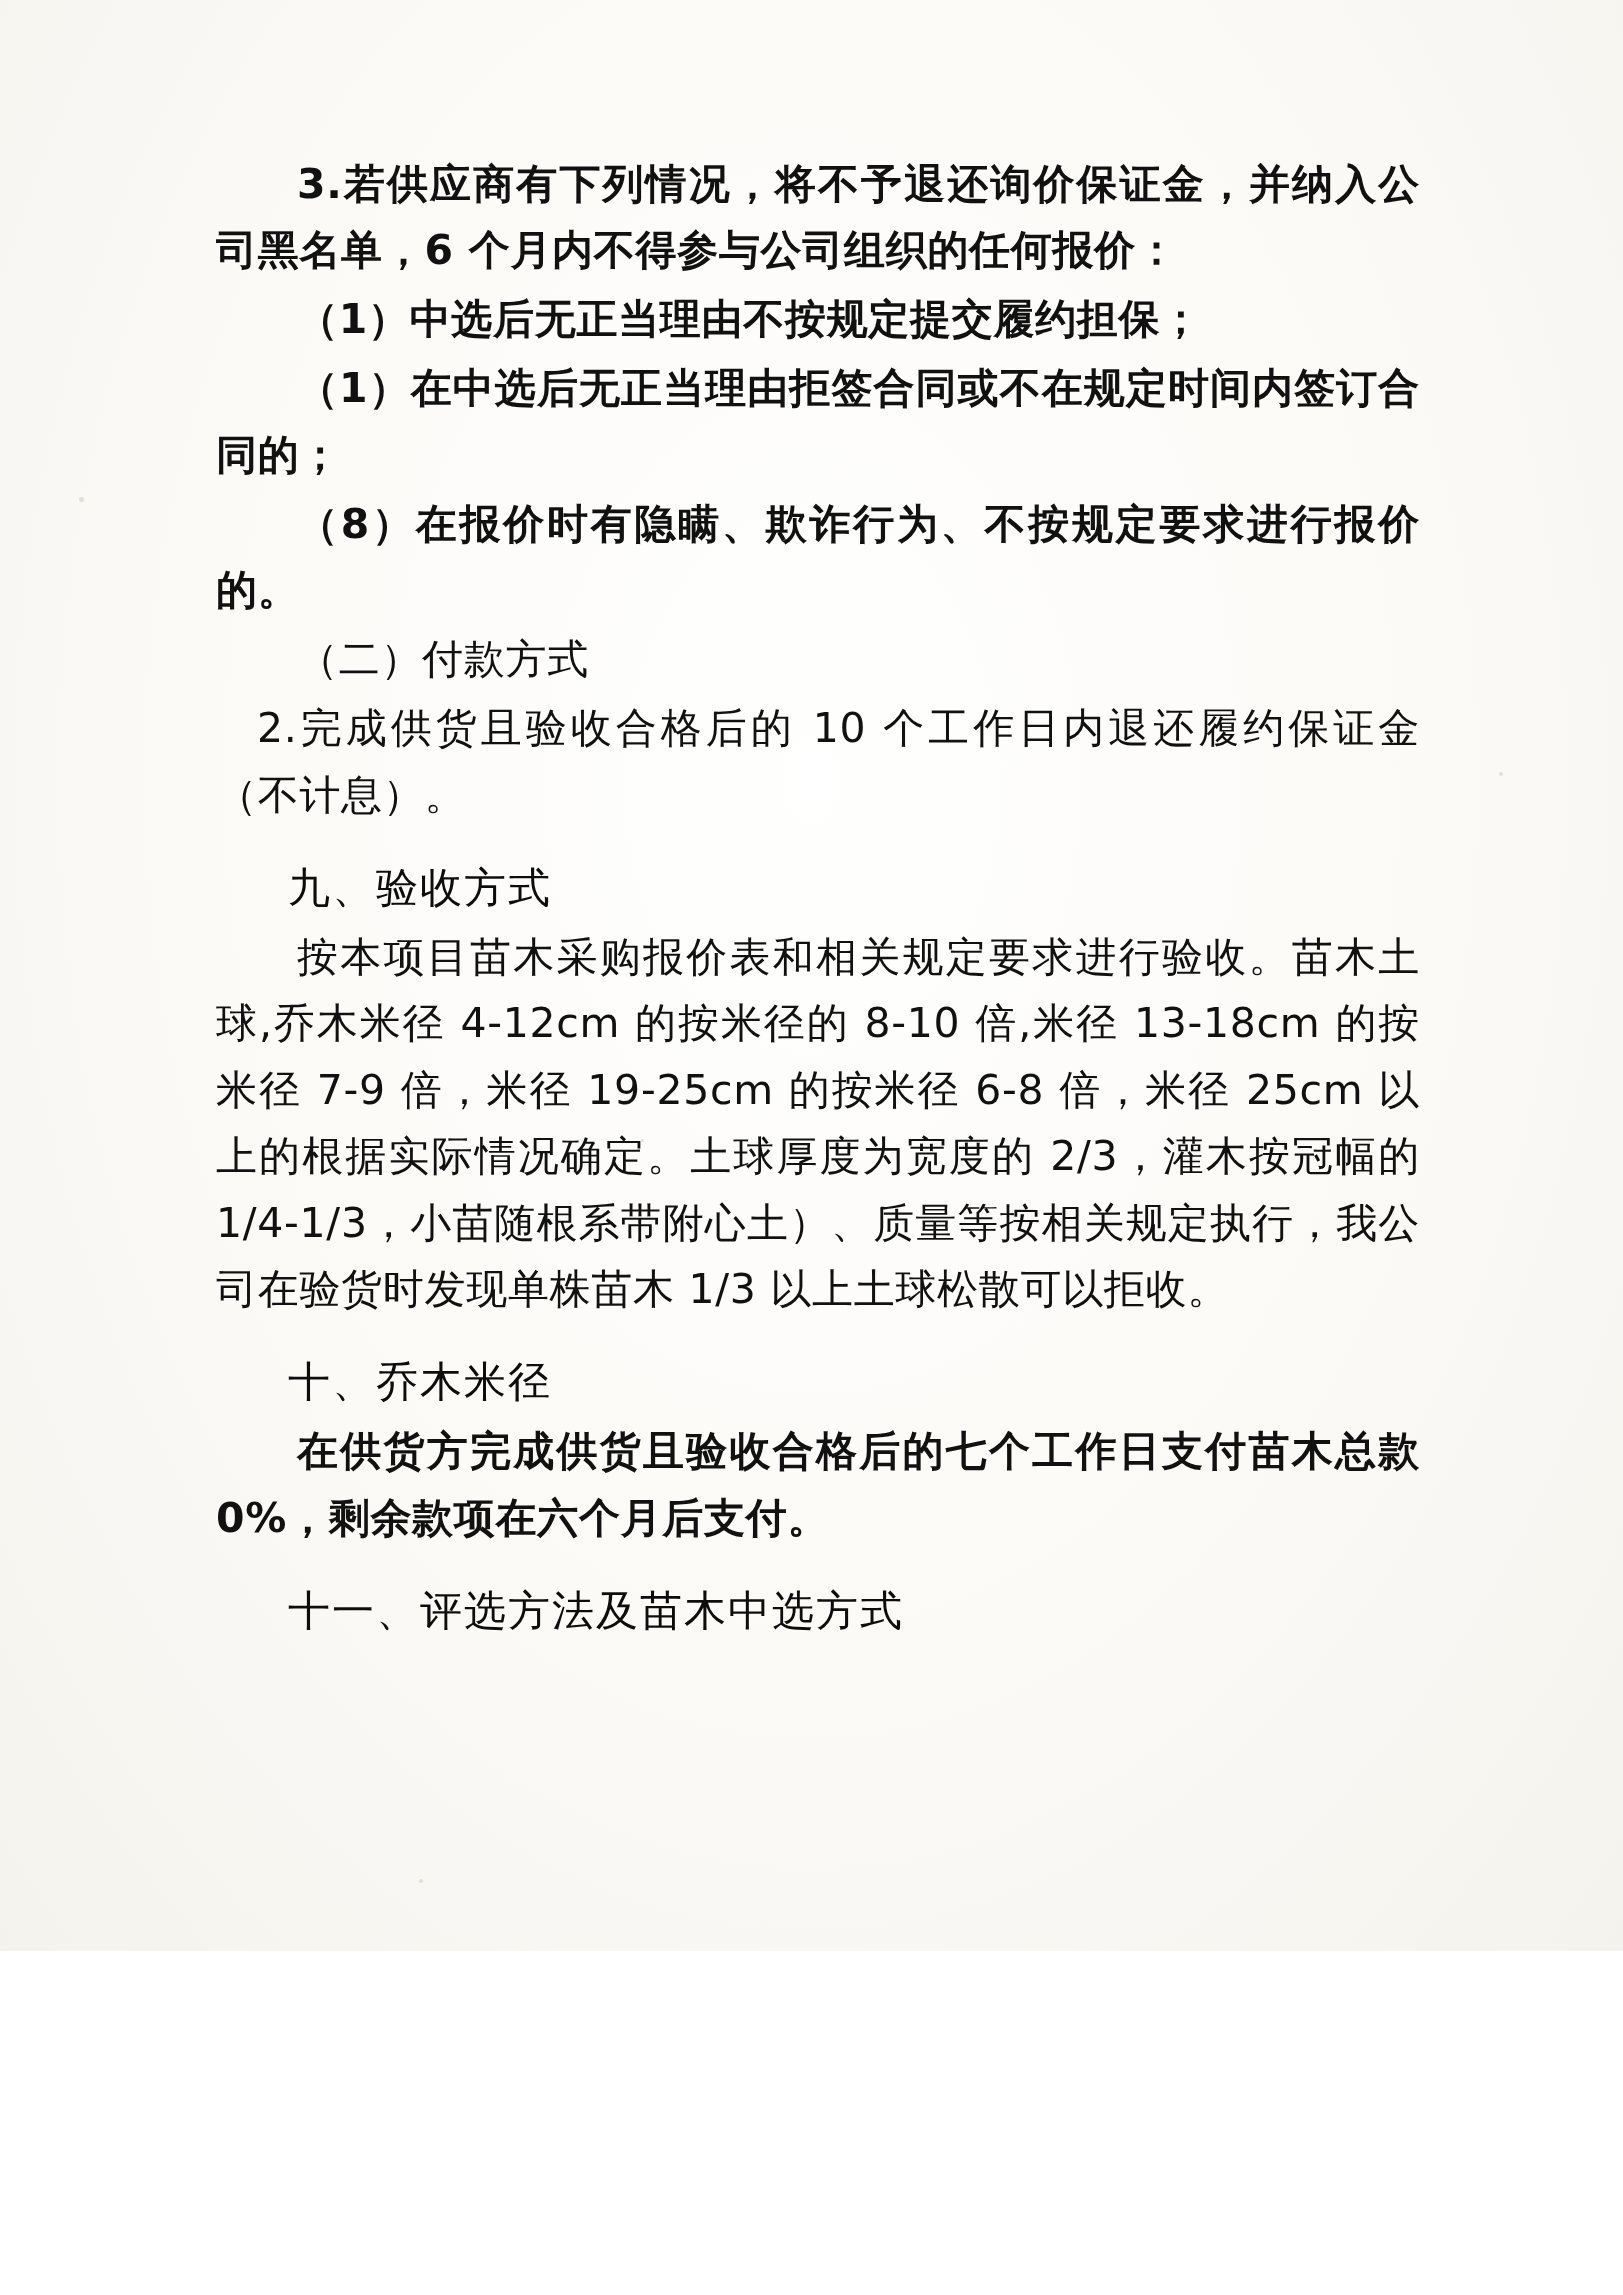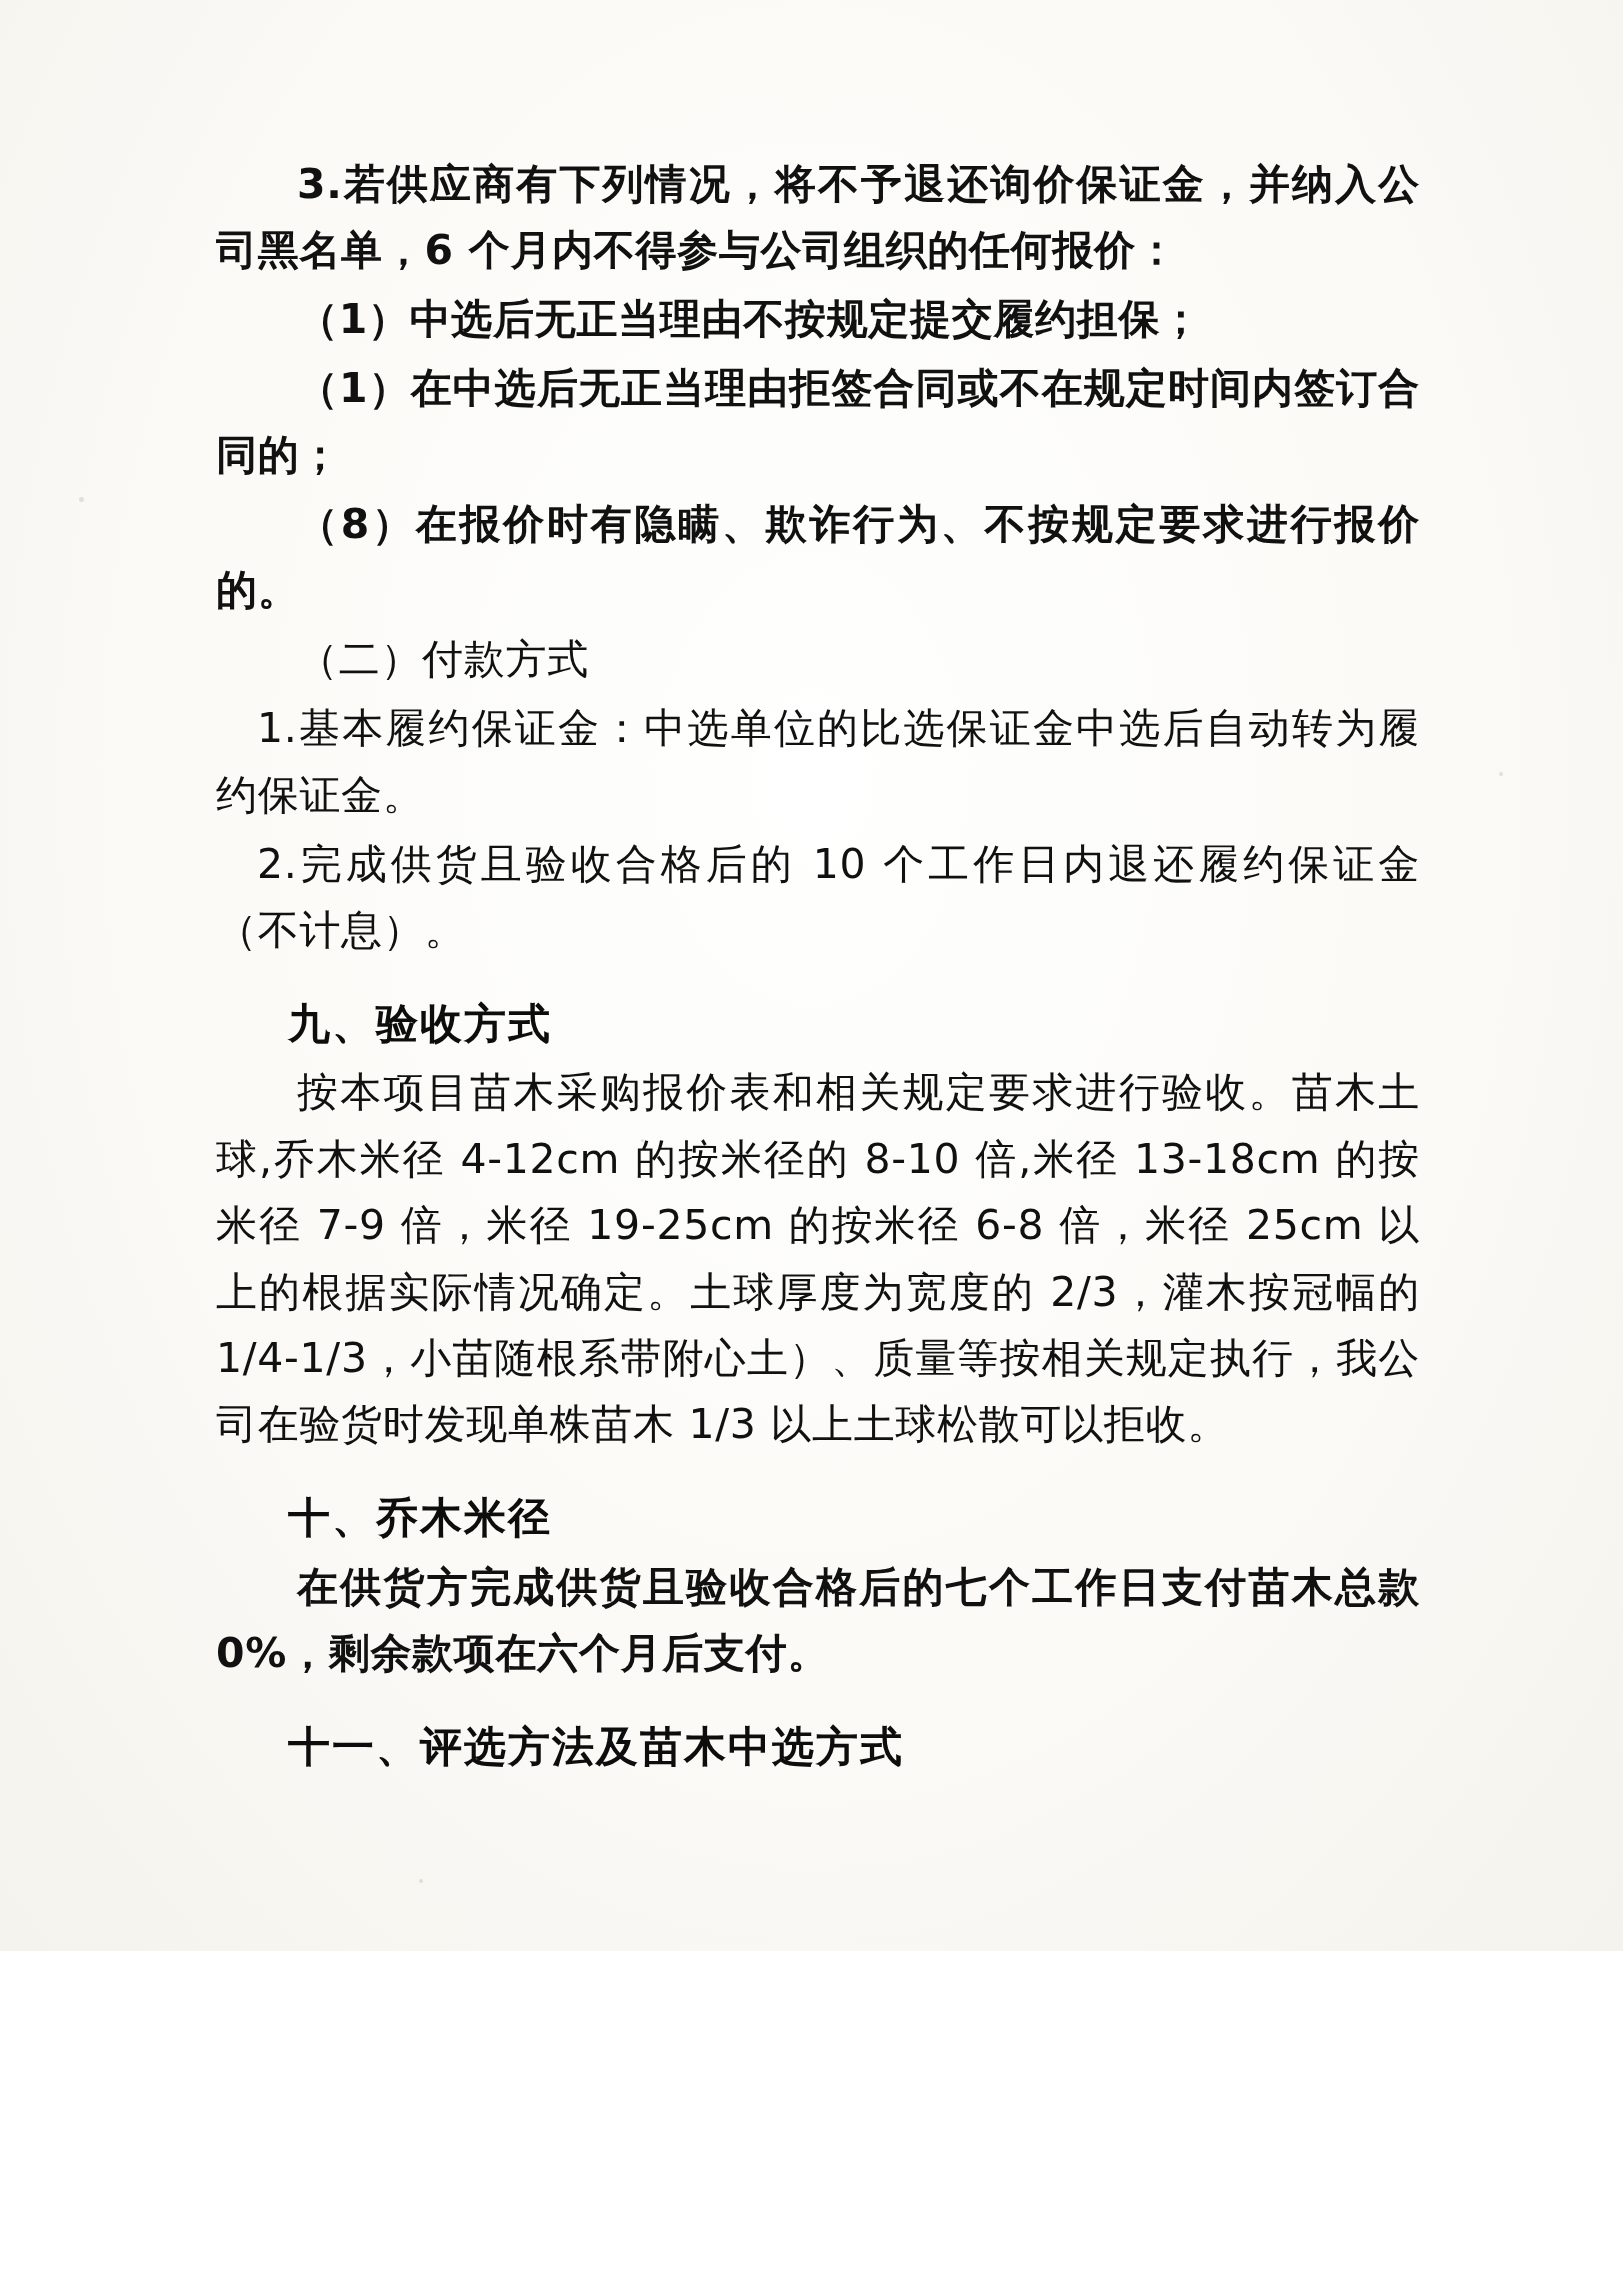--- a/index.html
+++ b/index.html
@@ -48,21 +48,21 @@
   }
   .indent-small {
     text-indent: 41px;
   }
   .bold {
     font-weight: bold;
   }
   .heading {
     font-family: "DejaVu Sans", sans-serif;
     font-size: 42px;
-    font-weight: bold;
+    font-weight: normal;
     line-height: 1.6;
     color: #0d0d0d;
     letter-spacing: 2px;
     margin: 17px 0 2.6px 0;
     text-indent: 72px;
   }
   .block {
     margin-bottom: 2.6px;
   }
   .gap-sm { height: 6.5px; }
@@ -101,21 +101,20 @@
     <p class="para indent bold block">3.若供应商有下列情况，将不予退还询价保证金，并纳入公司黑名单，6 个月内不得参与公司组织的任何报价：</p>
 
     <p class="para indent bold block">（1）中选后无正当理由不按规定提交履约担保；</p>
 
     <p class="para indent bold block">（1）在中选后无正当理由拒签合同或不在规定时间内签订合同的；</p>
 
     <p class="para indent bold block">（8）在报价时有隐瞒、欺诈行为、不按规定要求进行报价的。</p>
 
     <p class="para indent block">（二）付款方式</p>
 
-    <p class="para indent-small block">1.基本履约保证金：中选单位的比选保证金中选后自动转为履约保证金。</p>
 
     <p class="para indent-small block">2.完成供货且验收合格后的 10 个工作日内退还履约保证金（不计息）。</p>
 
     <div class="gap-sm"></div>
 
     <h2 class="heading">九、验收方式</h2>
 
     <p class="para indent block">按本项目苗木采购报价表和相关规定要求进行验收。苗木土球,乔木米径 4-12cm 的按米径的 8-10 倍,米径 13-18cm 的按米径 7-9 倍，米径 19-25cm 的按米径 6-8 倍，米径 25cm 以上的根据实际情况确定。土球厚度为宽度的 2/3，灌木按冠幅的 1/4-1/3，小苗随根系带附心土）、质量等按相关规定执行，我公司在验货时发现单株苗木 1/3 以上土球松散可以拒收。</p>
 
     <div class="gap-sm"></div>

